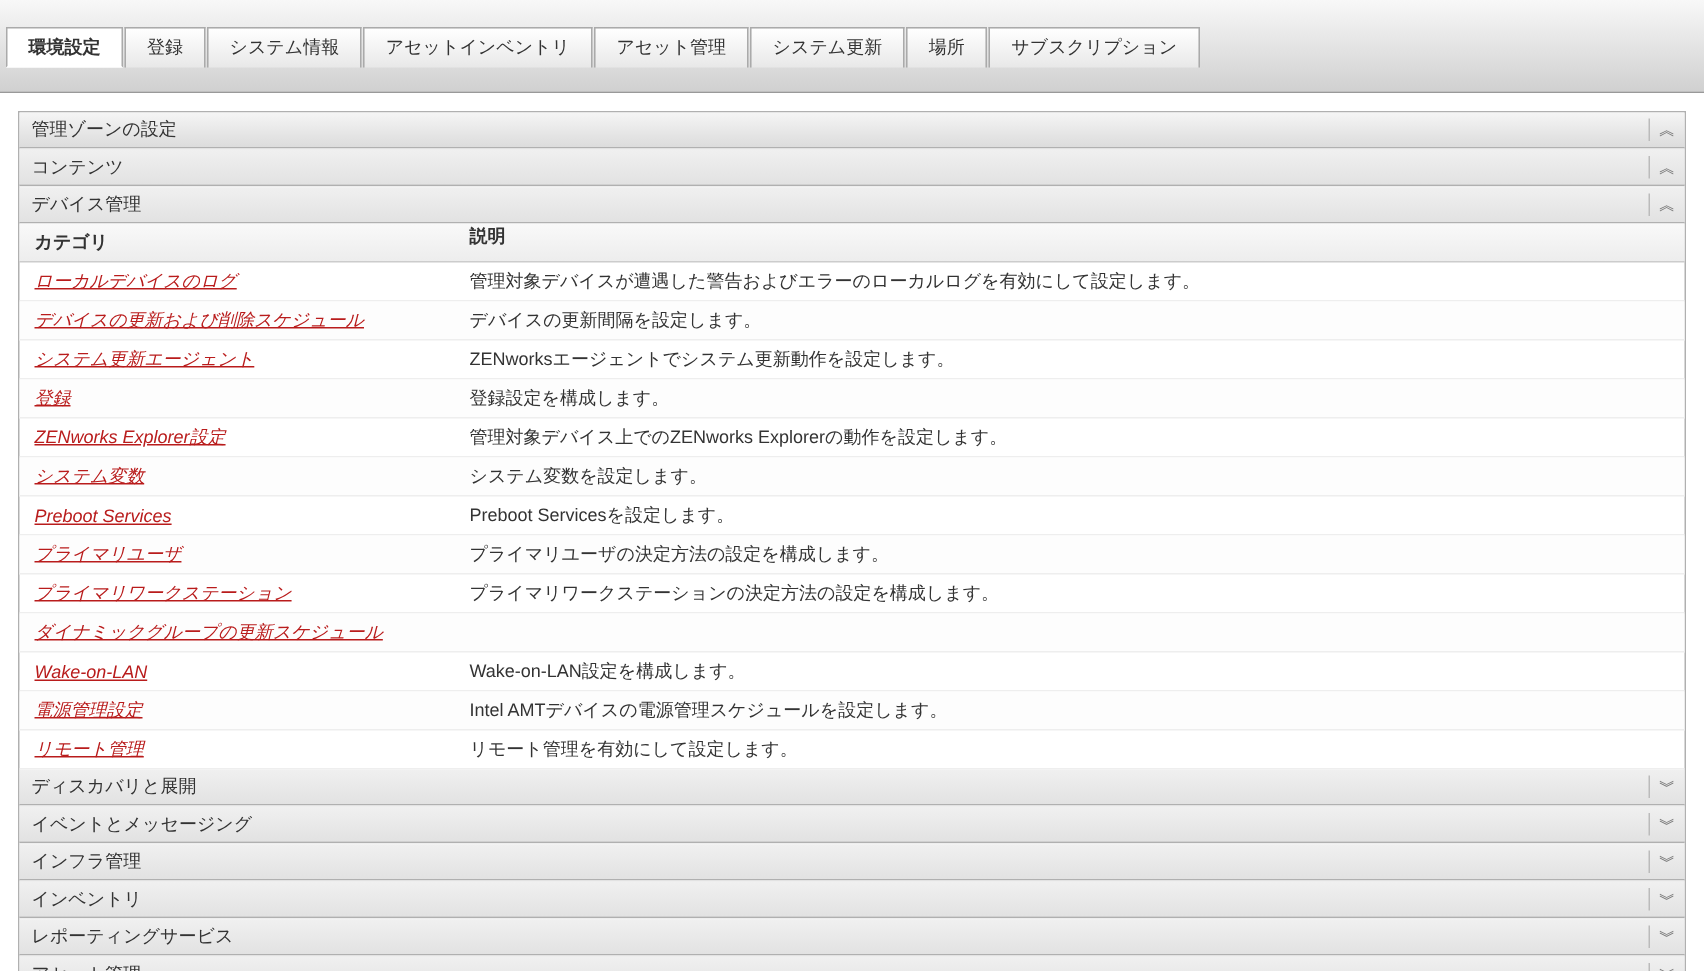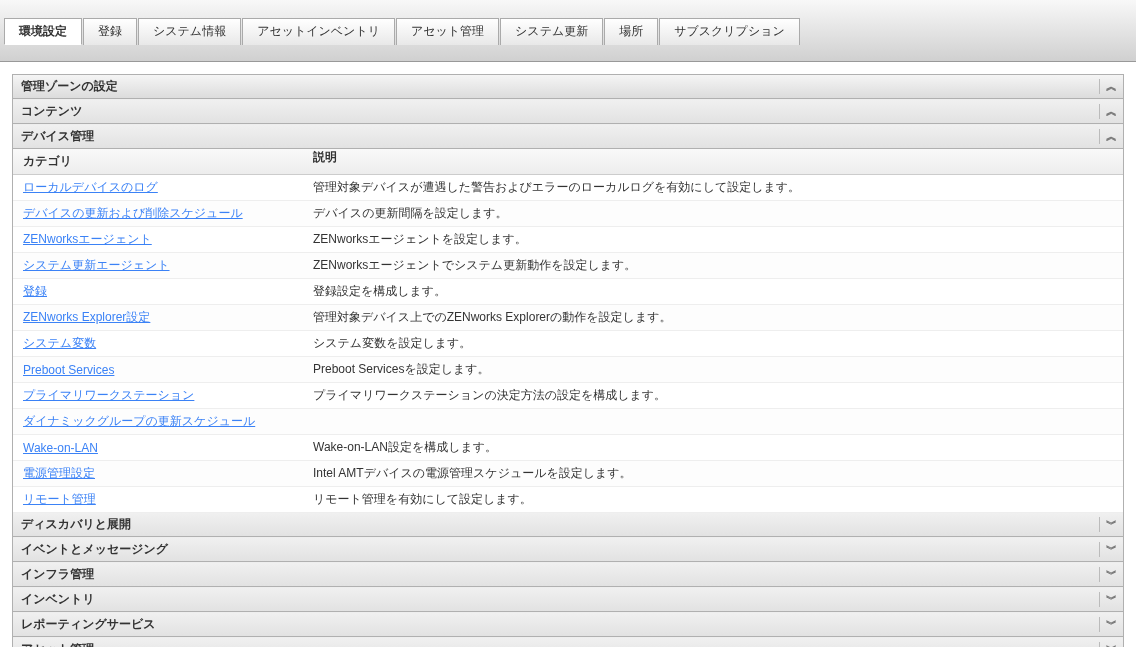--- a/index.html
+++ b/index.html
@@ -35,21 +35,21 @@
       padding: 12px;
     }
     .panel {
       border: 1px solid #b0b0b0;
     }
     .section-header {
       background: linear-gradient(to bottom, #f5f5f5, #dcdcdc);
       border-bottom: 1px solid #b0b0b0;
       border-top: 1px solid #eee;
       padding: 3px 8px;
-      font-weight: bold;
+      font-weight: normal;
       display: flex;
       justify-content: space-between;
       align-items: center;
       cursor: pointer;
       gap: 20px;
     }
     .section-header:first-child {
       border-top: none;
     }
     .section-header .chevron {
@@ -68,23 +68,24 @@
     }
     .col-cat { width: 290px; padding: 4px 10px; }
     .col-desc { flex: 1; padding: 0 10px; }
     .row {
       display: flex;
       border-bottom: 1px solid #eee;
       align-items: center;
     }
     .row:nth-child(even) { background: #fdfdfd; }
     .row .col-cat a {
-      color: #3b82f6;
+      color: #b91c1c;
       text-decoration: underline;
       cursor: pointer;
+      font-style: italic;
     }
     .row .col-cat, .row .col-desc {
       padding: 4px 10px;
       font-size: 12px;
     }
     .section-plain {
       background: linear-gradient(to bottom, #f0f0f0, #e2e2e2);
     }
   </style>
 </head>
@@ -127,44 +128,44 @@
     <div id="table-rows">
         <div class="row">
           <div class="col-cat"><a>ローカルデバイスのログ</a></div>
           <div class="col-desc">管理対象デバイスが遭遇した警告およびエラーのローカルログを有効にして設定します。</div>
         </div>
         <div class="row">
           <div class="col-cat"><a>デバイスの更新および削除スケジュール</a></div>
           <div class="col-desc">デバイスの更新間隔を設定します。</div>
         </div>
         <div class="row">
-          <div class="col-cat"><a>ZENworksエージェント</a></div>
-          <div class="col-desc">ZENworksエージェントを設定します。</div>
-        </div>
-        <div class="row">
           <div class="col-cat"><a>システム更新エージェント</a></div>
           <div class="col-desc">ZENworksエージェントでシステム更新動作を設定します。</div>
         </div>
         <div class="row">
           <div class="col-cat"><a>登録</a></div>
           <div class="col-desc">登録設定を構成します。</div>
         </div>
         <div class="row">
           <div class="col-cat"><a>ZENworks Explorer設定</a></div>
           <div class="col-desc">管理対象デバイス上でのZENworks Explorerの動作を設定します。</div>
         </div>
         <div class="row">
           <div class="col-cat"><a>システム変数</a></div>
           <div class="col-desc">システム変数を設定します。</div>
         </div>
         <div class="row">
           <div class="col-cat"><a>Preboot Services</a></div>
           <div class="col-desc">Preboot Servicesを設定します。</div>
         </div>
         <div class="row">
+          <div class="col-cat"><a>プライマリユーザ</a></div>
+          <div class="col-desc">プライマリユーザの決定方法の設定を構成します。</div>
+        </div>
+        <div class="row">
           <div class="col-cat"><a>プライマリワークステーション</a></div>
           <div class="col-desc">プライマリワークステーションの決定方法の設定を構成します。</div>
         </div>
         <div class="row">
           <div class="col-cat"><a>ダイナミックグループの更新スケジュール</a></div>
         </div>
         <div class="row">
           <div class="col-cat"><a>Wake-on-LAN</a></div>
           <div class="col-desc">Wake-on-LAN設定を構成します。</div>
         </div>

